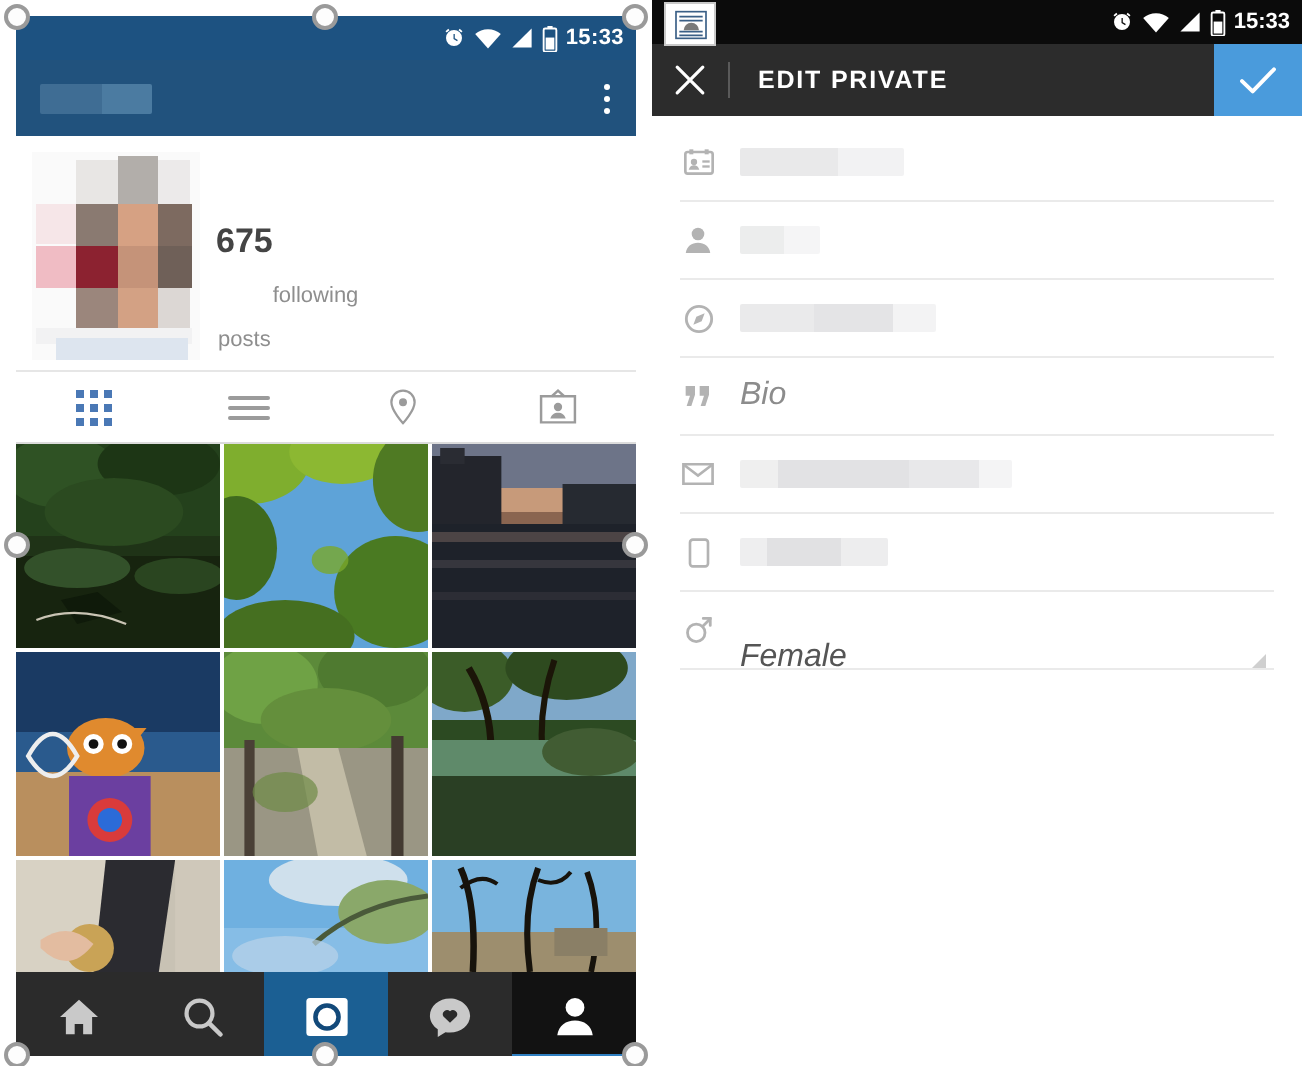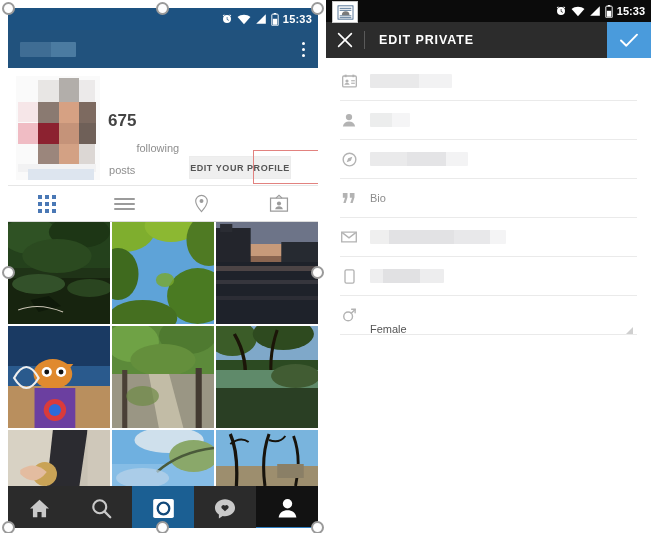--- a/index.html
+++ b/index.html
@@ -113,21 +113,21 @@
   .ep-title { flex:1; color:#fff; font-size: 12.5px; font-weight:bold; letter-spacing:.9px; padding-left: 14px; }
   .ep-check { width: 44px; align-self:stretch; background:#4a9bdc; display:flex; align-items:center; justify-content:center; cursor:pointer; }
 
   .form { background:#fff; padding-top: 4px; }
   .frow {
     display:flex; align-items:center; height: 39px;
     margin: 0 14px; border-bottom:1px solid #eaeaea; gap: 12px;
   }
   .frow .fico { width: 18px; display:flex; justify-content:center; flex:none; }
   .redact { height: 14px; border-radius:1px; }
-  .frow .ftext { font-size: 11px; color:#8c8c8c; }
+  .frow .ftext { font-size: 16px; color:#8c8c8c;font-style:italic; }
   .frow .ftext.val { color:#555;margin-top:28px; }
 
   .sect-head {
     font-size: 11.5px; font-weight:bold; letter-spacing:.6px; color:#444;
     padding: 16px 14px 9px 14px; border-bottom:1px solid #d8d8d8; margin: 0 0 0 0;
   }
   .sect-head-wrap { margin: 0 14px; }
   .grip { position:absolute; right: 4px; bottom: 0; width:0; height:0;
     border-left: 7px solid transparent; border-bottom: 7px solid #cfcfcf; }
 
@@ -202,24 +202,20 @@
       <div class="prof-right">
         <div class="stats">
           <div class="stat">
             <div class="num">675</div>
             <div class="lbl">posts</div>
           </div>
           <div class="stat">
             <div class="lbl">following</div>
           </div>
         </div>
-        <div class="edit-wrap">
-          <div class="edit-btn">EDIT YOUR PROFILE</div>
-          <div class="hl-box"></div>
-        </div>
       </div>
     </div>
 
     <div class="tabbar">
       <div class="tab">
         <span class="grid-ico">
           <i></i>
             <i></i>
             <i></i>
             <i></i>

